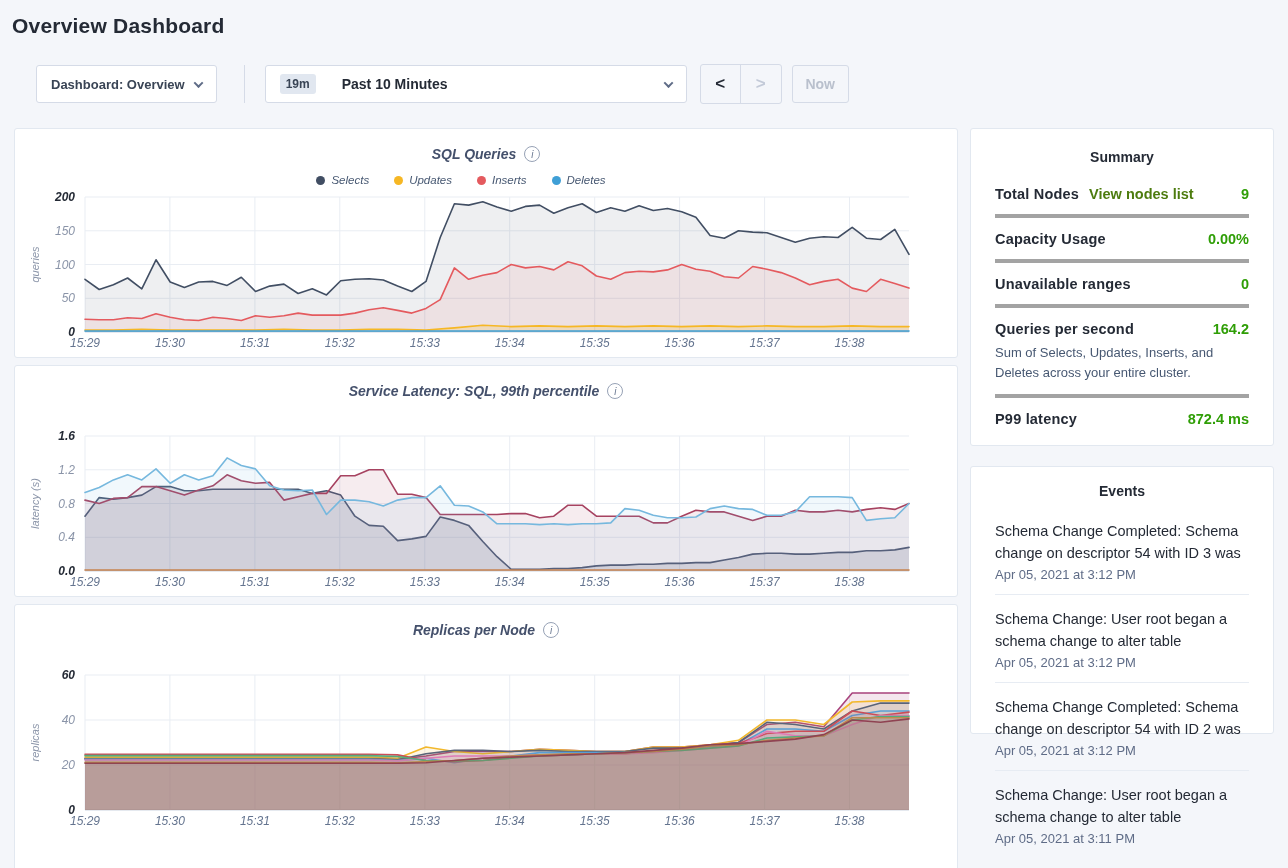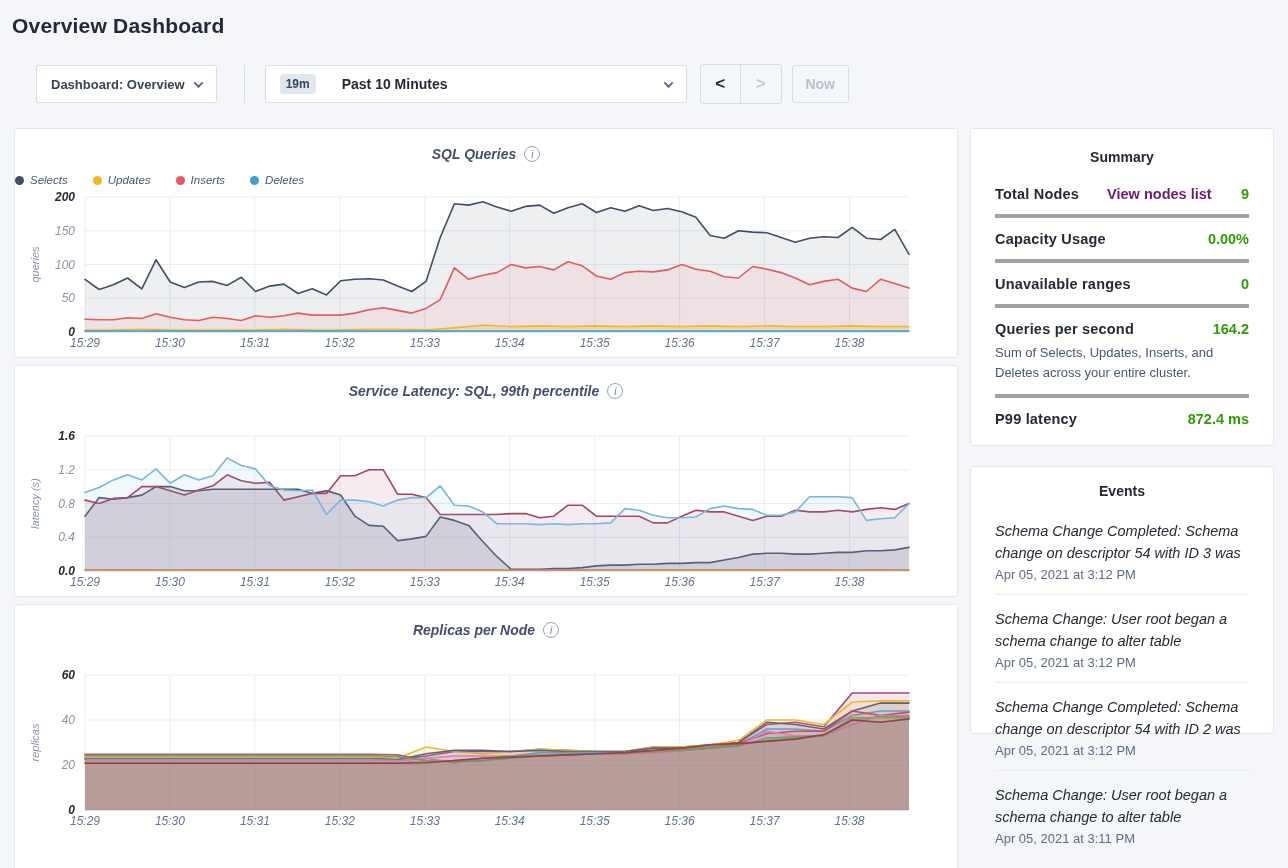--- a/index.html
+++ b/index.html
@@ -33,42 +33,42 @@
   .main { display:flex; margin:24px 14px 0 14px; gap:12px; }
   .charts-col { width:944px; }
   .side-col { width:304px; }
   .card { background:#fff; border:1px solid #e2e8f0; border-radius:3px; }
   .chart-card { width:944px; padding-top:14px; margin-bottom:7px;font-style:italic; }
   .chart-card.last { height:310px; }
   .chart-title-row { display:flex; justify-content:center; align-items:center; height:22px; gap:8px; }
   .chart-title { font-size:14px; font-weight:700; color:#44506b; }
   .info-icon { width:16px; height:16px; border:1px solid #97a2b6; border-radius:50%; color:#6b7992;
     font-size:10px; display:inline-flex; align-items:center; justify-content:center; cursor:pointer; }
-  .legend-row { display:flex; justify-content:flex-start; gap:25px; padding-right:50px; margin-top:8px; height:14px; }
+  .legend-row { display:flex; justify-content:center; gap:25px; padding-right:50px; margin-top:8px; height:14px; }
   .legend-item { display:flex; align-items:center; gap:6px; font-size:11.5px; color:#475872; }
   .legend-dot { width:9px; height:9px; border-radius:50%; }
   .chart-svg-wrap { margin-top:2px; }
   .chart-svg-wrap.nolegend { margin-top:26px; }
 
   
   .summary-card { padding:10px 24px 6px 24px; }
   .panel-title { text-align:center; font-size:14px; font-weight:700; margin:10px 0 8px; color:#242a35; }
   .sum-section { border-bottom:4px solid #a3a3a3; padding:13px 0 12px; }
   .sum-section.last { border-bottom:none; }
   .sum-row { display:flex; align-items:baseline; }
   .sum-label { font-size:14.5px; font-weight:700; color:#242a35; letter-spacing:.2px; }
-  .sum-link { font-size:14.5px; font-weight:700; color:#701a75; margin-left:28px; cursor:pointer; }
+  .sum-link { font-size:14.5px; font-weight:700; color:#4d7c0f; margin-left:10px; cursor:pointer; }
   .sum-value { margin-left:auto; font-size:14.5px; font-weight:700; color:#2f9e06; text-align:right; }
   .sum-desc { font-size:13px; color:#475872; line-height:1.5; margin-top:6px; }
 
   
   .events-card { margin-top:20px; padding:6px 24px; height:268px; }
   .event-item { padding:13px 0 12px; }
   .event-item + .event-item { border-top:1px solid #e7ecf3; }
-  .event-msg { font-size:14.5px; color:#242a35; line-height:1.52;font-style:italic; }
+  .event-msg { font-size:14.5px; color:#242a35; line-height:1.52; }
   .event-time { font-size:13px; color:#5f6c87; margin-top:3px; }
 </style>
 </head>
 <body>
 
 <h1 class="page-title">Overview Dashboard</h1>
 
 <div class="controls">
   <div class="btn dd" style="margin-left:24px;">
     <span>Dashboard: Overview</span>

